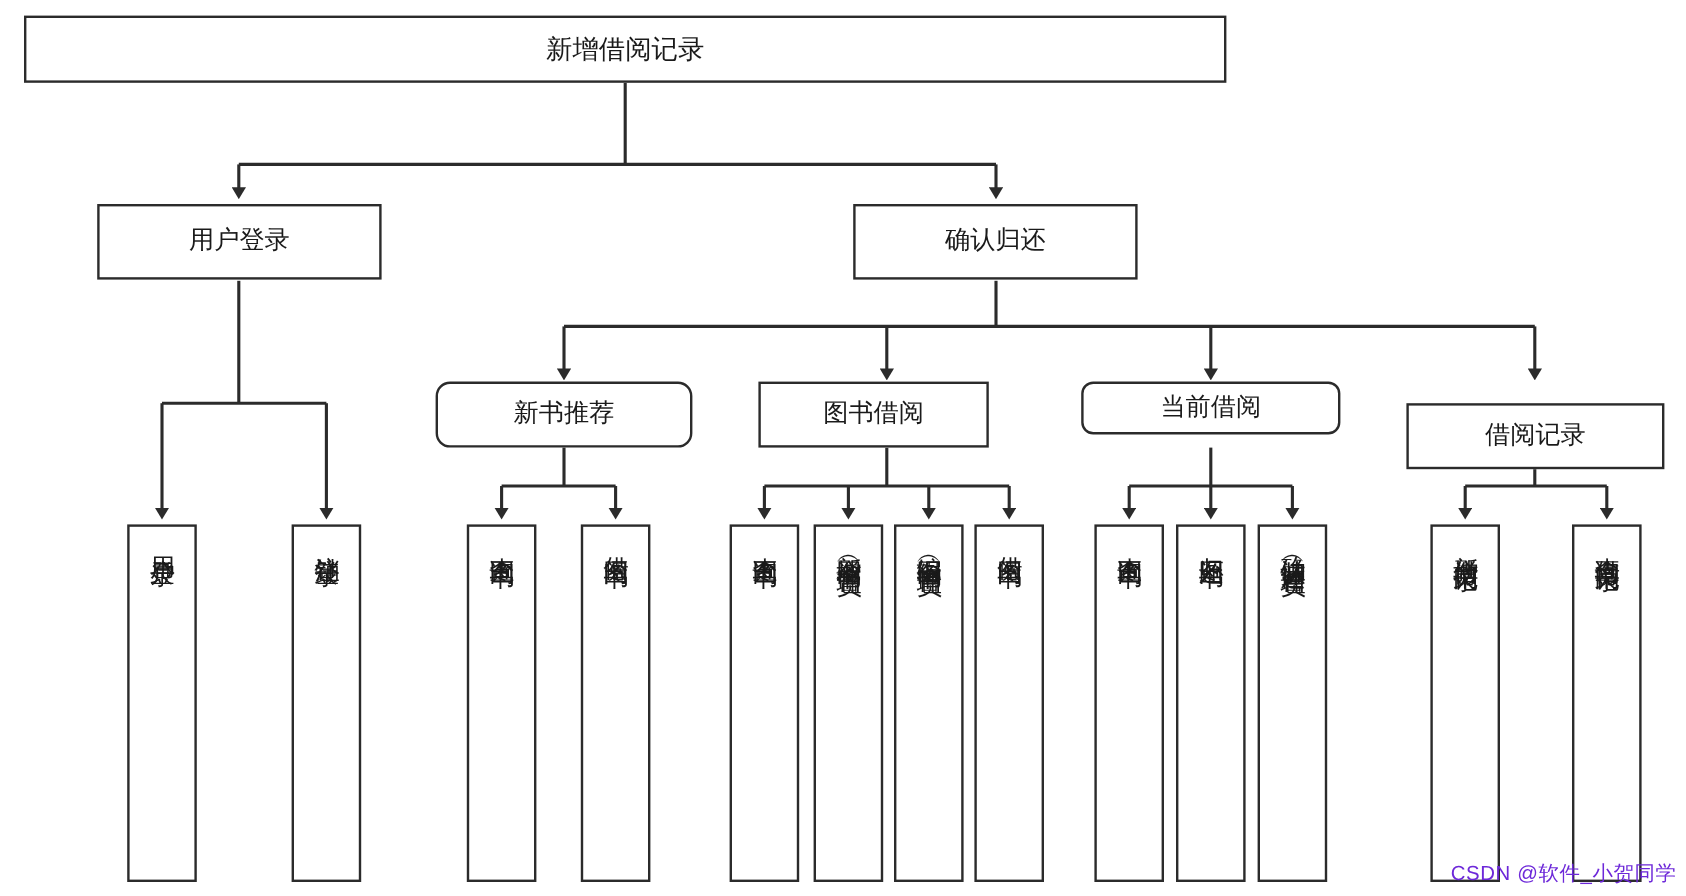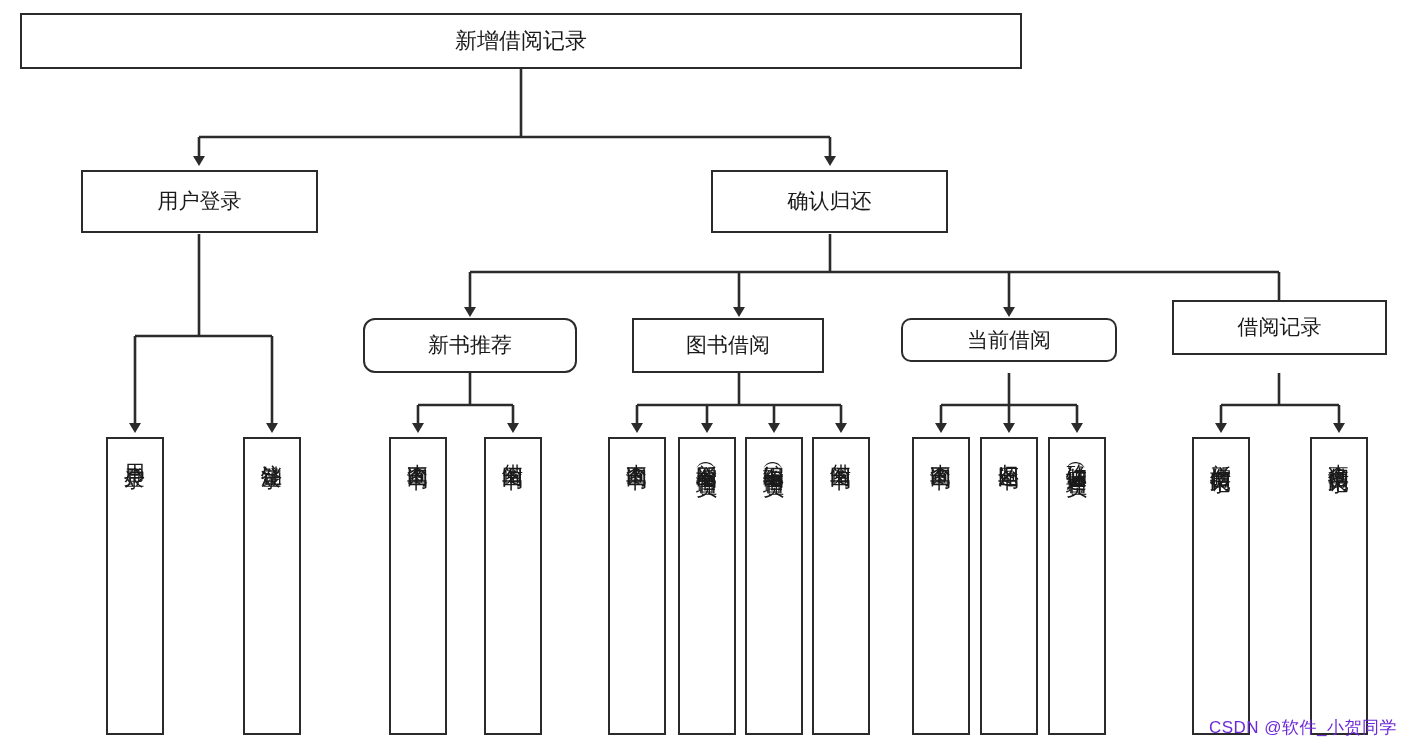--- a/index.html
+++ b/index.html
@@ -136,21 +136,21 @@
 
   <div class="node node-l3" style="left:363px; top:318px; width:214px; height:55px;border-radius:12px;">
     <span class="lbl">新书推荐</span>
   </div>
   <div class="node node-l3" style="left:632px; top:318px; width:192px; height:55px;">
     <span class="lbl">图书借阅</span>
   </div>
   <div class="node node-l3" style="left:901px; top:318px; width:216px; height:44px;border-radius:10px;">
     <span class="lbl">当前借阅</span>
   </div>
-  <div class="node node-l3" style="left:1172px; top:300px; width:215px; height:55px;">
+  <div class="node node-l3" style="left:1172px; top:336px; width:215px; height:55px;">
     <span class="lbl">借阅记录</span>
   </div>
 
   <div class="node node-leaf" style="left:106px; top:437px; width:58px; height:298px;">
     <span class="lbl">用户登录</span>
   </div>
   <div class="node node-leaf" style="left:243px; top:437px; width:58px; height:298px;">
     <span class="lbl">注销登录</span>
   </div>
 

